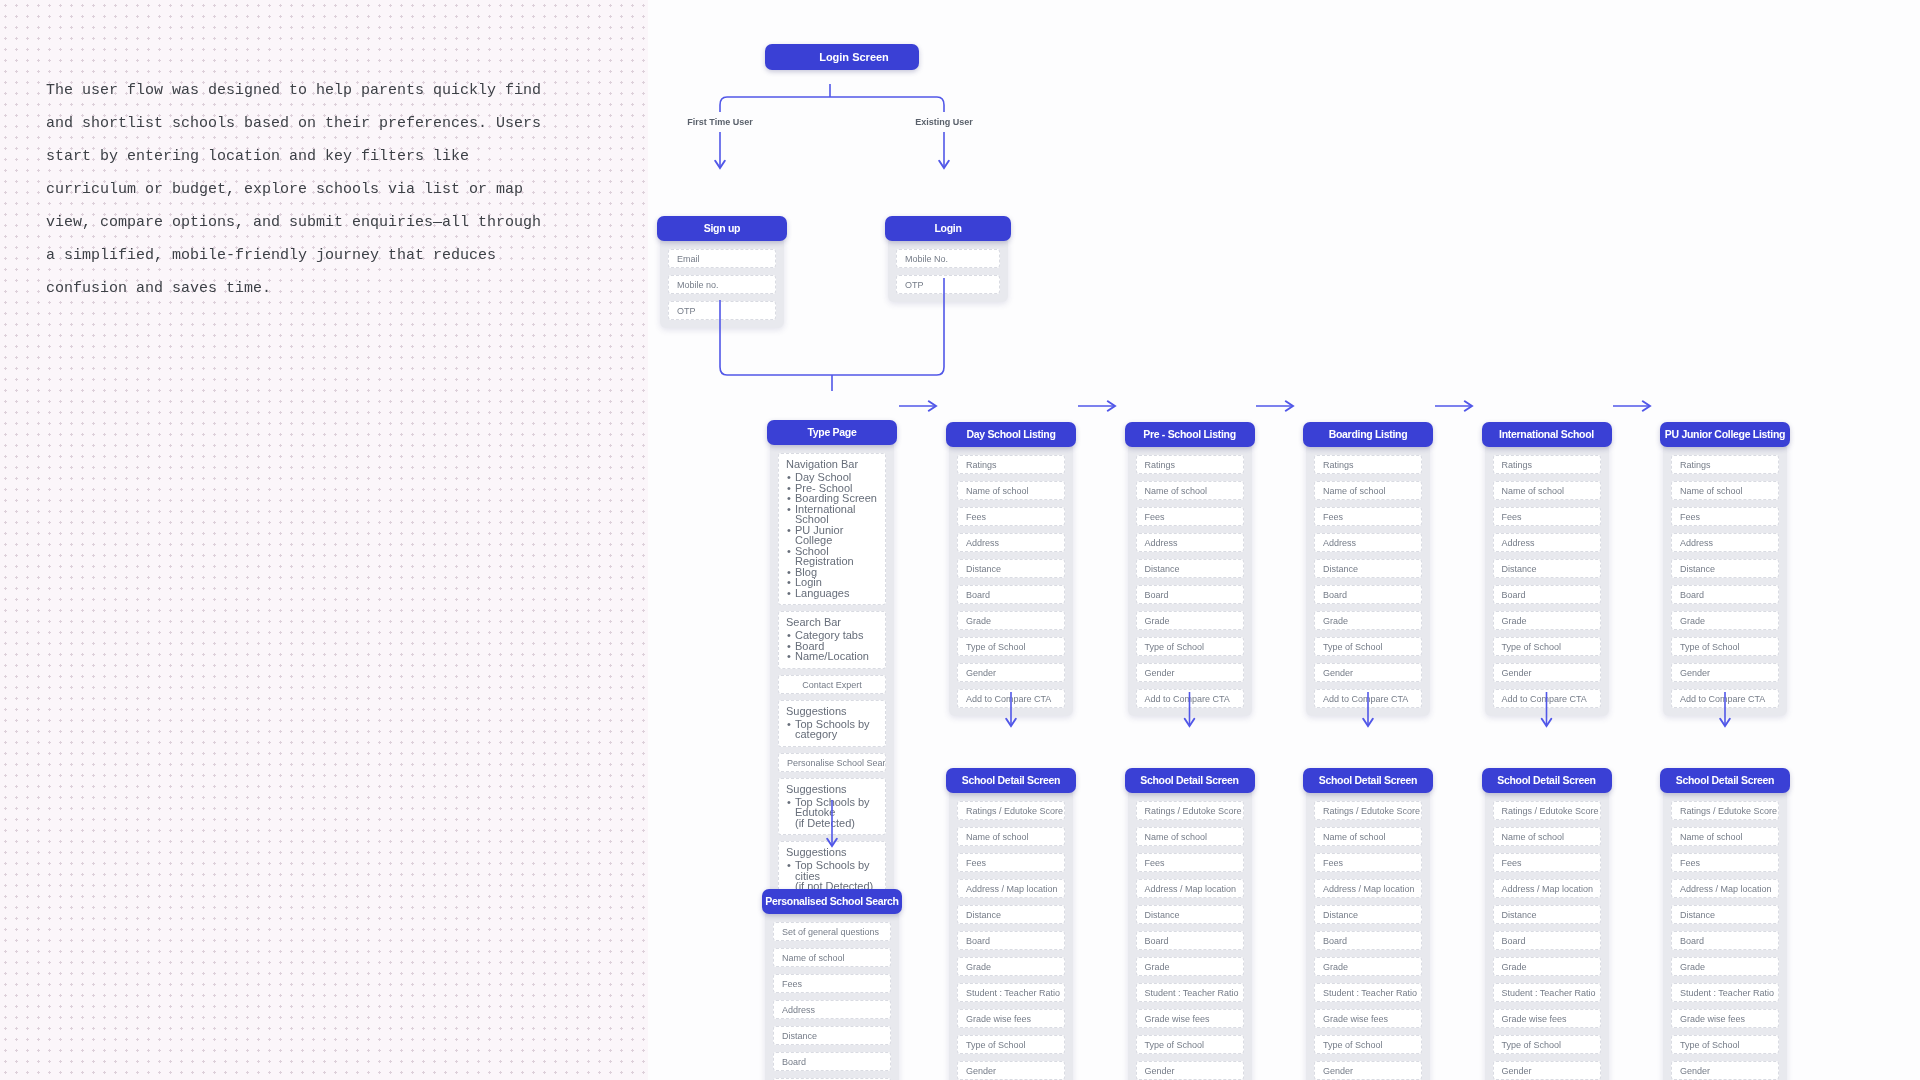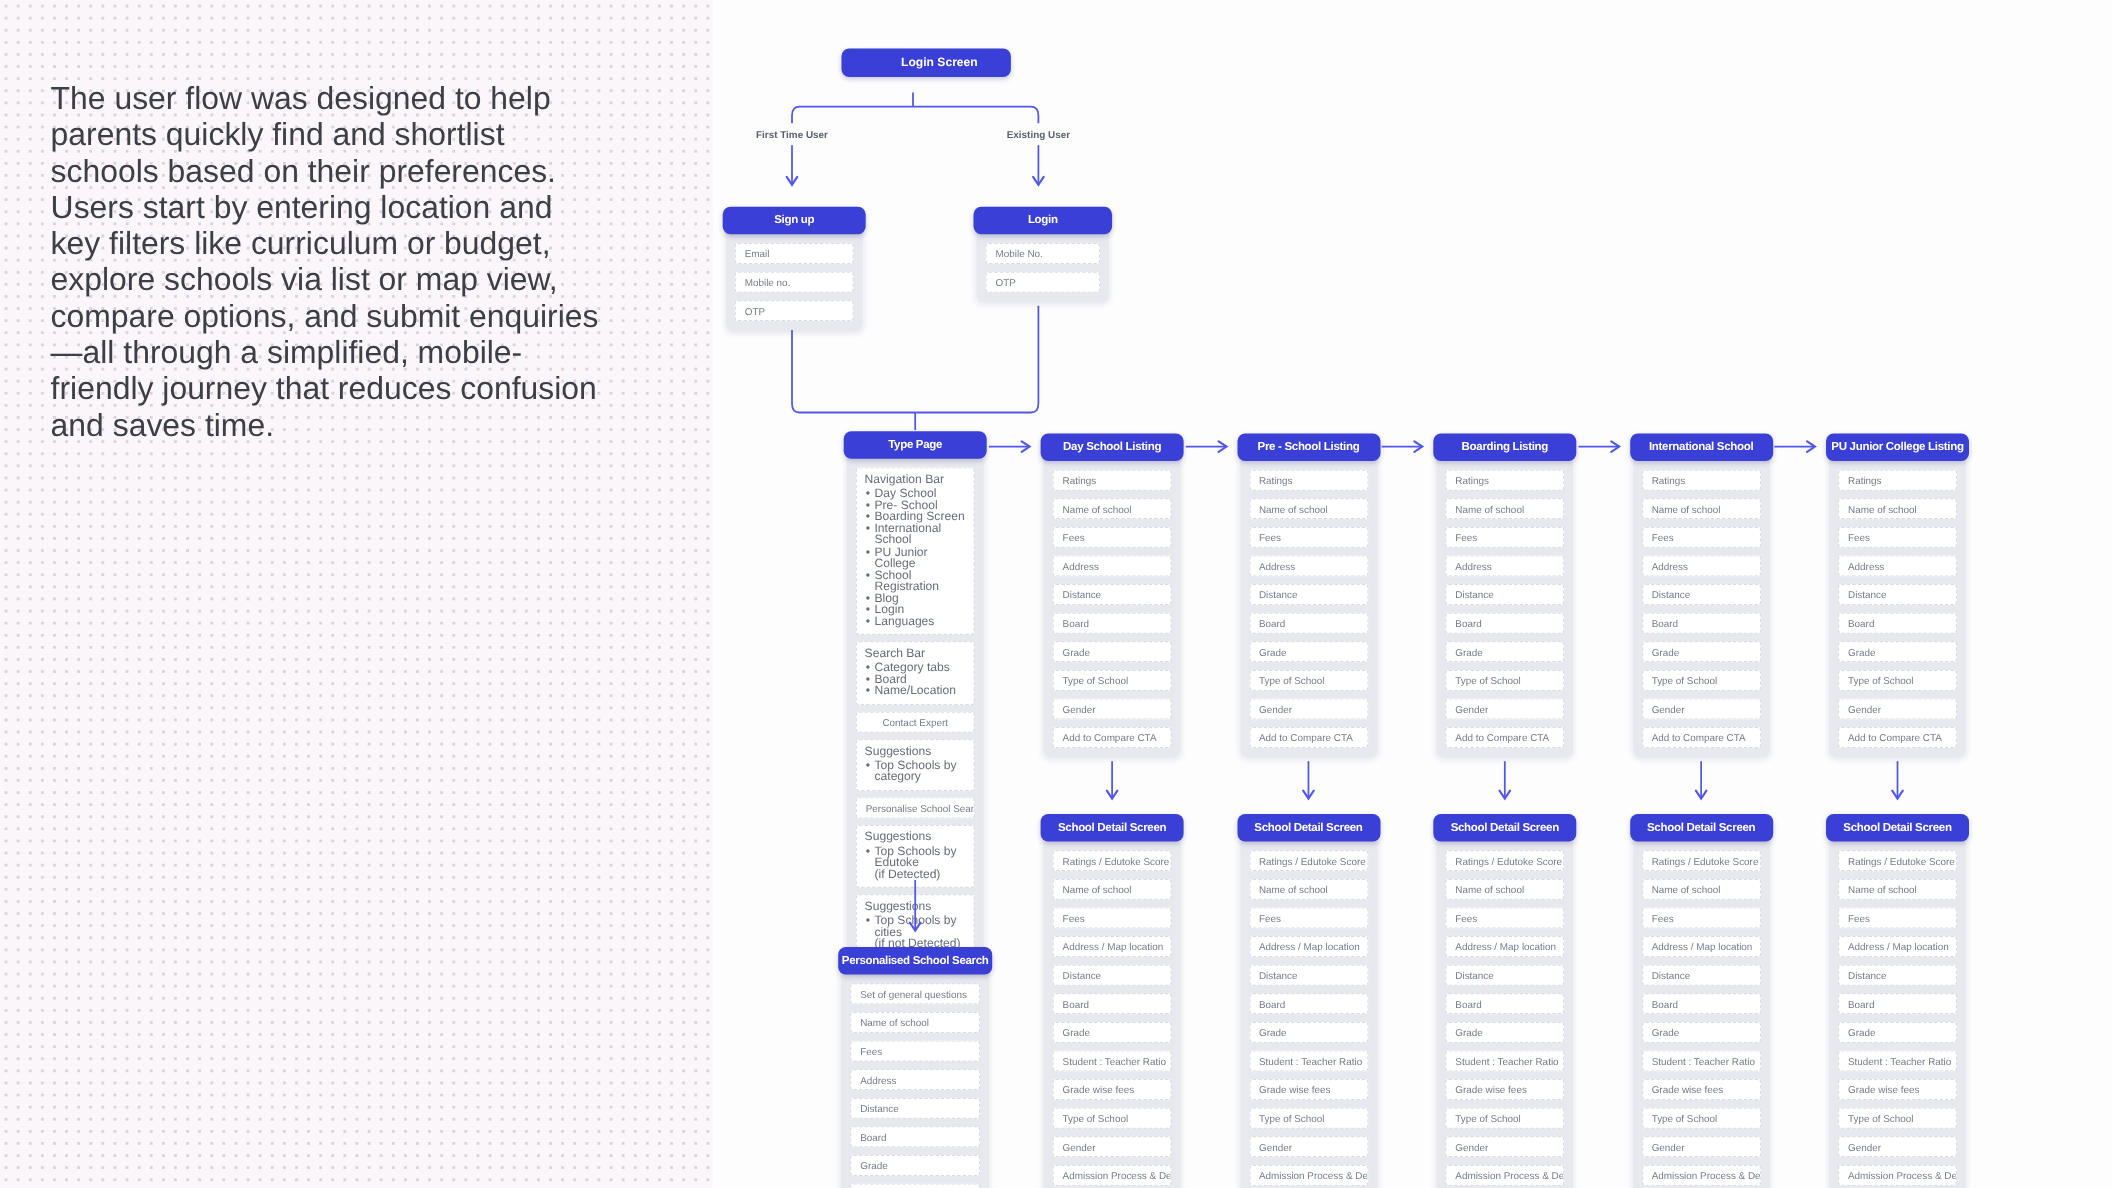--- a/index.html
+++ b/index.html
@@ -5,37 +5,37 @@
   html,body{margin:0;padding:0;}
   .page{position:relative;width:1920px;height:1080px;overflow:hidden;
         background:#fdfdfe;font-family:"Liberation Sans",sans-serif;}
 
   
   .intro{position:absolute;left:0;top:0;width:648px;height:1080px;
          background-color:#fbf6fa;
          background-image:radial-gradient(#ddd0da 1.2px, transparent 1.4px);
          background-size:11px 11px;box-sizing:border-box;padding:38px 0 0 46px;}
   .intro h1{margin:0;font-size:35px;font-weight:bold;color:var(--title-color,#8c3a5a);}
-  .intro p{margin:36px 0 0 0;width:502px;font-size:29px;line-height:33px;color:#3c4046;}
+  .intro p{margin:36px 0 0 0;width:502px;font-size:15px;line-height:33px;color:#3c4046;font-family:Liberation Mono, monospace;}
 
   
   .canvas{position:absolute;left:0;top:0;width:1920px;height:1080px;}
   .wires{position:absolute;left:0;top:0;z-index:6;pointer-events:none;}
 
   .node-pill{position:absolute;z-index:3;background:var(--accent,#3a40d5);color:#fff;
         font-weight:bold;font-size:11px;text-align:center;line-height:26px;
         border-radius:7px;box-shadow:0 2px 5px rgba(45,45,110,.25);white-space:nowrap;}
   .branch-label{position:absolute;z-index:4;font-size:9px;color:#5a616b;
         transform:translateX(-50%);background:#fdfdfe;padding:0 4px;white-space:nowrap;font-weight:bold;}
 
   .card{position:absolute;z-index:2;}
   .card .hd{position:relative;z-index:2;background:var(--accent,#3a40d5);color:#fff;
         font-weight:bold;font-size:10.5px;letter-spacing:-0.3px;text-align:center;
         line-height:25px;height:25px;border-radius:7px;
-        box-shadow:0 2px 5px rgba(45,45,110,.25);white-space:nowrap;}
+        box-shadow:0 2px 5px rgba(45,45,110,.25);white-space:nowrap;margin-top:28px;}
   .card .bd{position:relative;z-index:1;margin:-3px 3px 0 3px;padding:11px 8px 8px 8px;
         background:#e8e9ee;border-radius:0 0 6px 6px;
         box-shadow:0 2px 6px rgba(60,60,120,.14);}
   .row{height:19px;line-height:19px;margin-bottom:7px;padding:0 8px;background:#fff;
         border:1px dashed #d9dbe2;border-radius:3px;font-size:9px;color:#757c88;
         white-space:nowrap;overflow:hidden;box-sizing:border-box;}
   .row:last-child{margin-bottom:0;}
   .row.center{text-align:center;}
   .row.empty{margin-bottom:0;}
 

